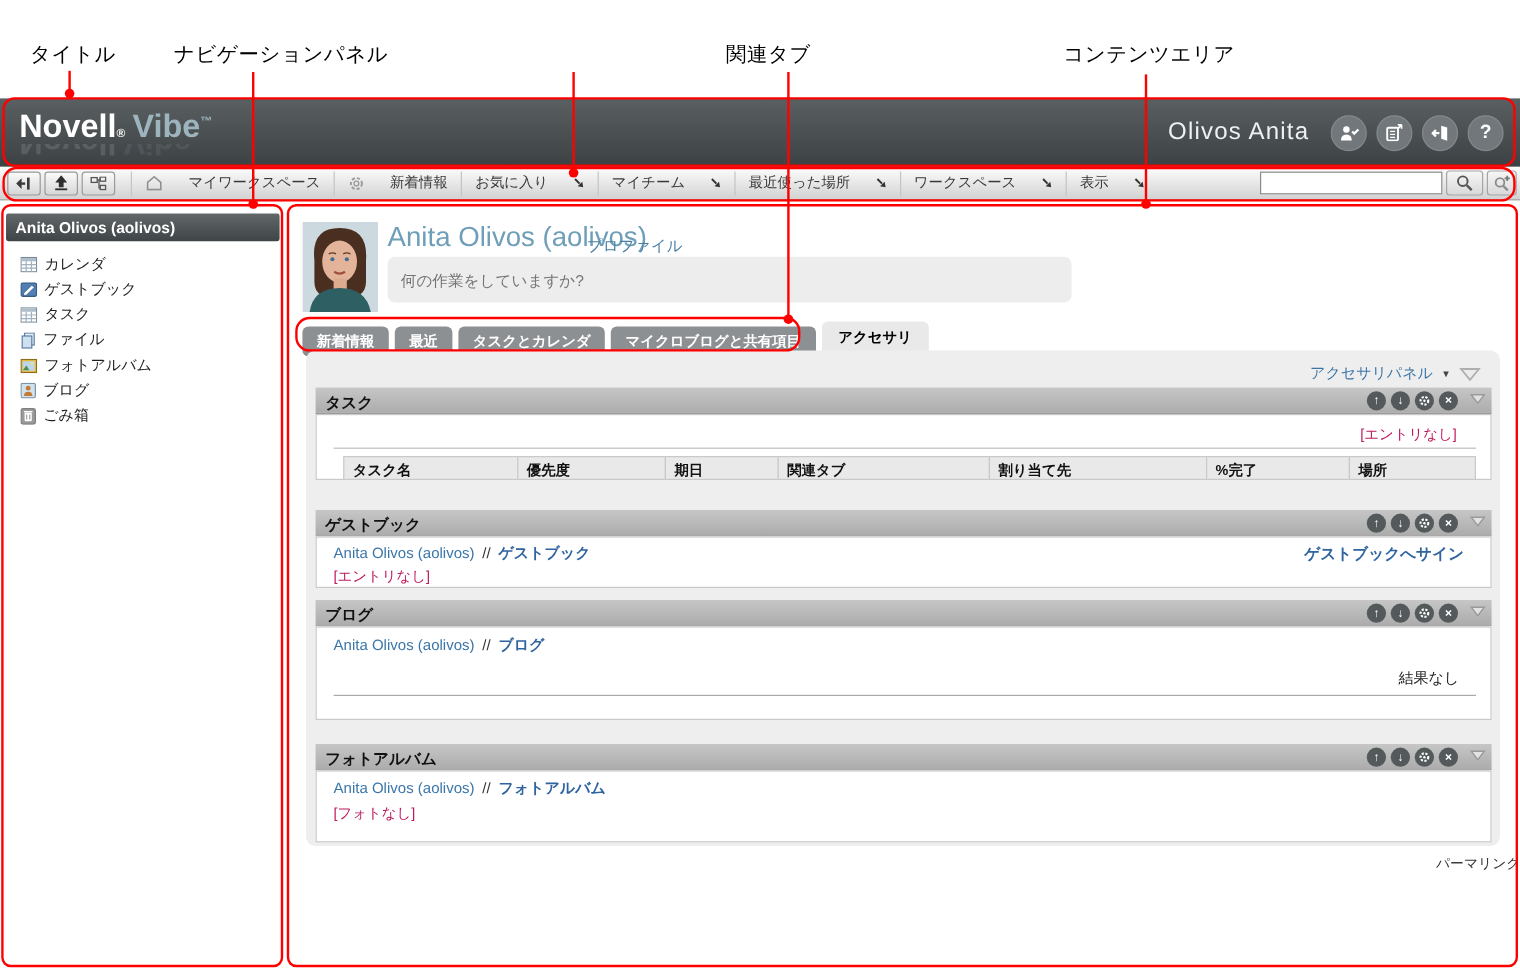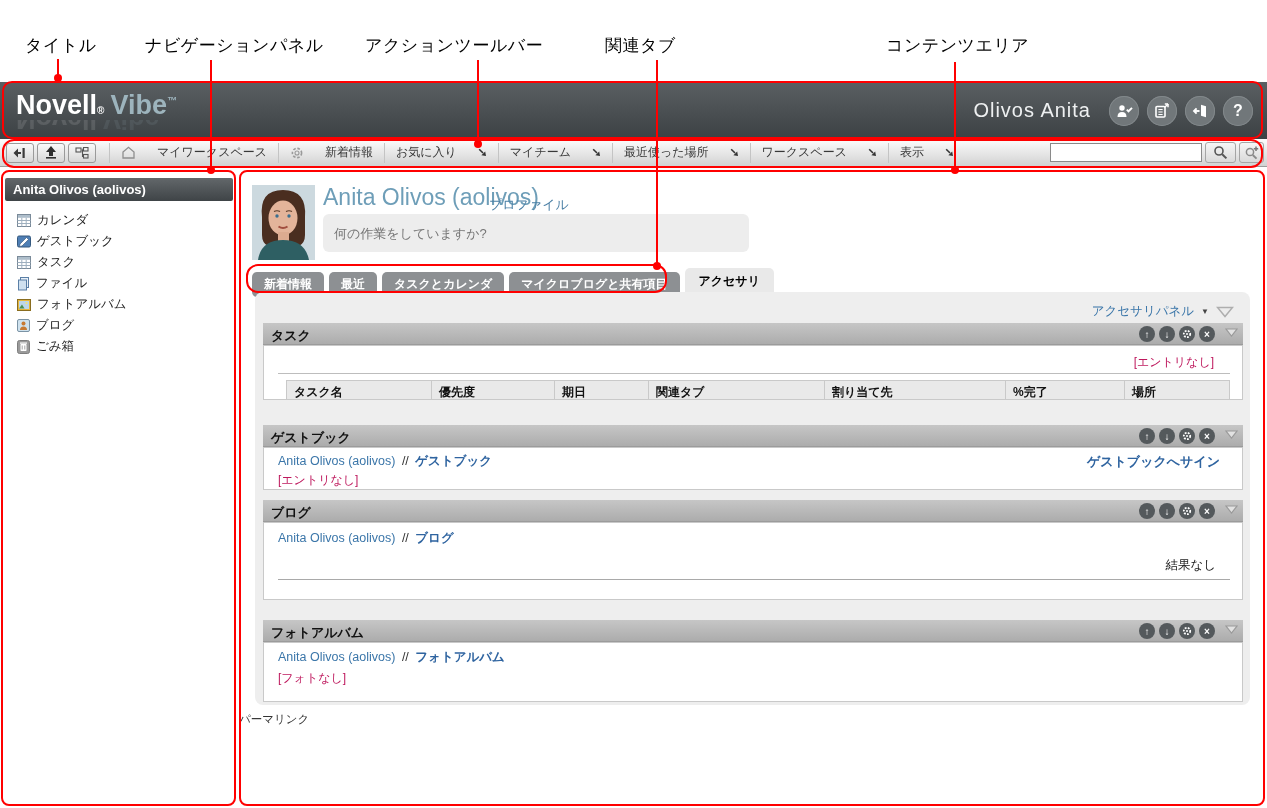--- a/index.html
+++ b/index.html
@@ -51,21 +51,21 @@
                     background:linear-gradient(#62676a,#3f4447); color:#fff; font-weight:bold;
                     font-size:13px; line-height:23px; padding-left:8px; border-radius:2px; }
   .sidebar-items { position:absolute; left:17px; top:40px; }
   .side-item { display:flex; align-items:center; gap:6px; height:21px; font-size:12.5px; color:#1e1e1e; cursor:pointer; white-space:nowrap; }
 
   
   .content { position:absolute; left:239px; top:170px; width:1028px; height:638px; background:#fff; }
   .profile-photo { position:absolute; left:13px; top:15px; width:63px; height:75px; }
   .profile-name { position:absolute; left:84px; top:14px; font-size:23px; color:#6e9eb8; white-space:nowrap; }
   .profile-link { position:absolute; left:250px; top:26px; font-size:13px; color:#4a7fa5; cursor:pointer; }
-  .status-box { position:absolute; left:84px; top:44px; width:426px; height:38px; background:#ededed;
+  .status-box { position:absolute; left:84px; top:44px; width:570px; height:38px; background:#ededed;
                 border:none; border-radius:6px; font-size:13px; color:#9a9a9a; padding:0 11px;
                 font-family:"Liberation Sans", sans-serif; }
   .tabs { position:absolute; left:13px; top:98px; display:flex; align-items:flex-end; gap:5px; }
   .tab { background:#8d9093; color:#fff; font-size:12px; font-weight:bold; padding:4px 12px;
          border-radius:5px; cursor:pointer; white-space:nowrap; }
   .tab.active { background:#e9e9e9; color:#000; border-radius:5px 5px 0 0; padding:5px 14px 7px; }
 
   .panel { position:absolute; left:16px; top:122px; width:995px; height:413px; background:#eeeeee; border-radius:8px; }
   .panel-link-row { position:absolute; right:16px; top:11px; display:flex; align-items:center; gap:7px; }
   .panel-link { color:#3b76a9; font-size:12.5px; cursor:pointer; }
@@ -89,31 +89,30 @@
 
   .task-line { position:absolute; left:14px; right:12px; top:27px; border-top:1px solid #bdbdbd; }
   .task-table { position:absolute; left:22px; top:34px; display:flex; }
   .task-th { background:#e9e9e9; border:1px solid #c9c9c9; margin-left:-1px; font-size:12px; font-weight:bold;
              color:#111; padding:3px 7px; height:20px; white-space:nowrap; }
   .task-th:first-child { margin-left:0; }
 
   .blog-line { position:absolute; left:14px; right:12px; top:56px; border-top:1px solid #a9a9a9; }
   .no-results { position:absolute; right:26px; top:34px; font-size:12.5px; color:#222; }
 
-  .permalink { position:absolute; left:0; top:542px; width:1028px; text-align:left;
+  .permalink { position:absolute; left:0; top:542px; width:1028px; text-align:right;
                font-size:11.5px; color:#333; cursor:pointer; }
 </style>
 </head>
 <body>
 
 <div class="stage">
 
   <div class="ann-label" style="left:25px">タイトル</div>
   <div class="ann-label" style="left:145px">ナビゲーションパネル</div>
-  <div class="ann-label" style="left:365px">アクションツールバー</div>
   <div class="ann-label" style="left:605px">関連タブ</div>
   <div class="ann-label" style="left:886px">コンテンツエリア</div>
 
   <div class="topbar">
     <div class="logo">
       <span>Novell</span><span class="reg">®</span><span class="vibe">Vibe</span><span class="tm">™</span>
     </div>
     <div class="logo-reflect">
       <span>Novell</span><span class="vibe">Vibe</span>
     </div>

